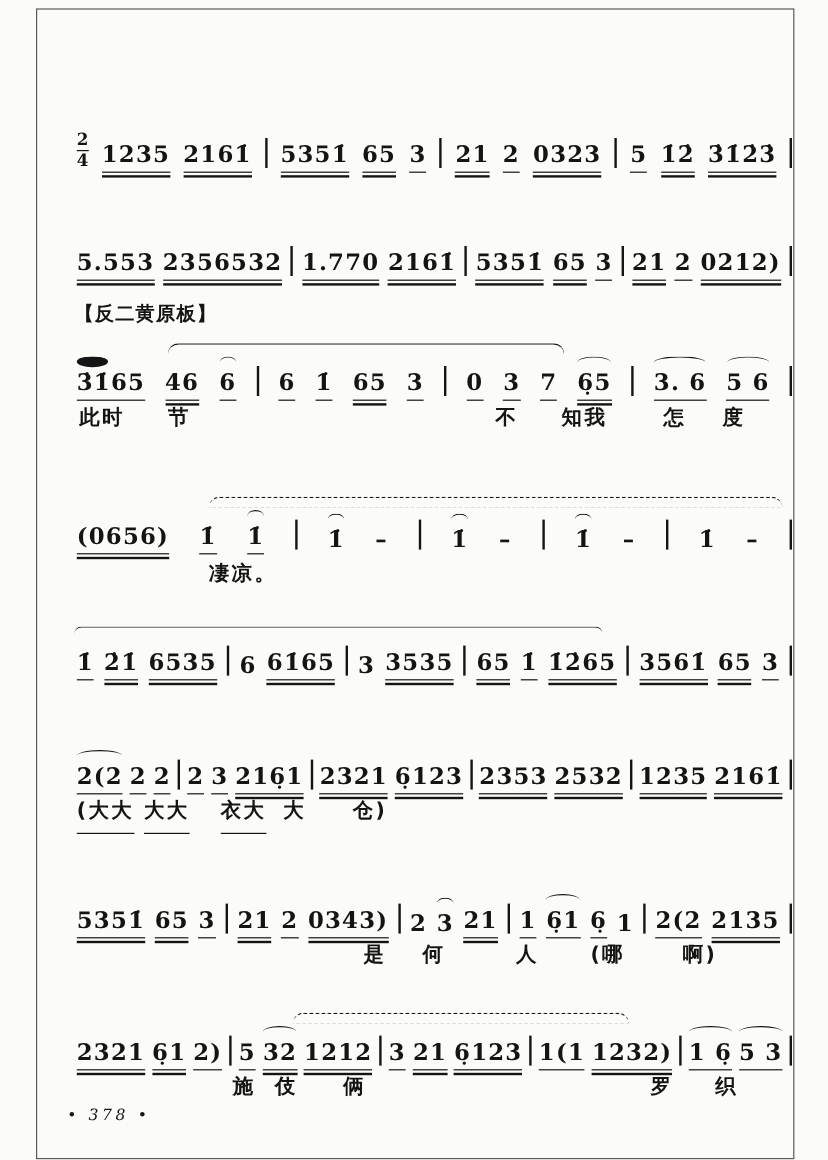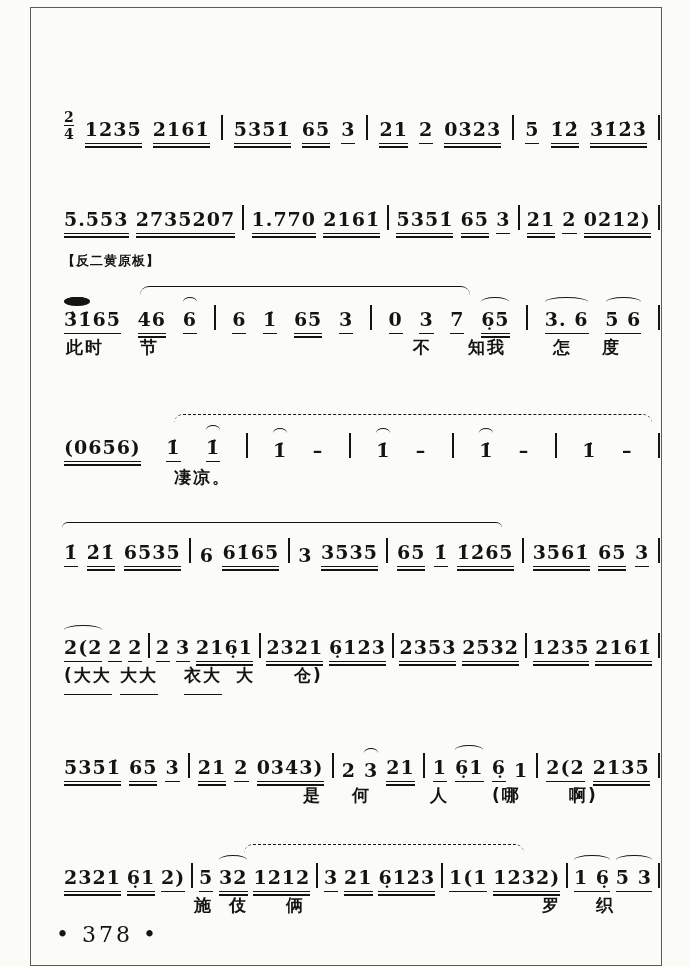--- a/index.html
+++ b/index.html
@@ -17,22 +17,22 @@
   .ovl{display:none;position:absolute;top:2px;height:8px;border-top:1.7px solid #141414;border-radius:14px 14px 0 0}
   .l3 .ovl{display:block;left:76px;width:330px}
   .l4 .ovl{display:block;left:110px;right:8px;border-top-style:dashed;border-radius:10px 10px 0 0}
   .l5 .ovl{display:block;left:-2px;width:440px;top:5px;border-radius:6px 6px 0 0}
   .l8 .ovl{display:block;left:180px;width:280px;border-top-style:dashed}
   .ly{position:absolute;top:52px;font-family:"DejaVu Sans",sans-serif;font-weight:700;font-size:17px;letter-spacing:2px;white-space:pre}
   .lyu{border-bottom:1.6px solid #141414;padding-bottom:7px}
   .l4 .ly{top:54px}
   .tsig{display:inline-flex;flex-direction:column;align-items:center;font-size:14px;font-weight:700;line-height:1;margin-bottom:3px}
   .tsig .den{border-top:1.6px solid #141414;padding-top:1px;margin-top:1px}
-  .label{position:absolute;left:62px;top:252px;font-family:"DejaVu Sans",sans-serif;font-weight:700;font-size:13px;letter-spacing:1px}
-  .pagenum{position:absolute;left:56px;top:922px;font-size:22px;letter-spacing:3px}
+  .label{position:absolute;left:62px;top:252px;font-family:"DejaVu Sans",sans-serif;font-weight:700;font-size:16px;letter-spacing:1px}
+  .pagenum{position:absolute;left:56px;top:922px;font-style:italic;font-size:13px;letter-spacing:3px}
   .l1{top:94px}.l2{top:184px}.l3{top:284px}.l4{top:412px}.l5{top:517px}.l6{top:612px}.l7{top:732px}.l8{top:842px}
 </style>
 </head>
 <body>
 
 <div class="page">
   <div class="frame"></div>
   <div class="label">【反二黄原板】</div>
   <div id="score">
       <div class="mline l1">
@@ -51,21 +51,21 @@
         <span class="g u1">2</span>
         <span class="g u2">0323</span>
         <span class="bar"></span>
         <span class="g u1">5</span>
         <span class="g u2">1̇2̇</span>
         <span class="g u2">3̇1̇2̇3̇</span>
         <span class="bar"></span>
       </div>
       <div class="mline l2">
         <span class="g u2">5.553</span>
-        <span class="g u2">2735207</span>
+        <span class="g u2">2356532</span>
         <span class="bar"></span>
         <span class="g u2">1.770</span>
         <span class="g u2">2161̇</span>
         <span class="bar"></span>
         <span class="g u2">5351̇</span>
         <span class="g u2">65</span>
         <span class="g u1">3</span>
         <span class="bar"></span>
         <span class="g u2">21</span>
         <span class="g u1">2</span>

